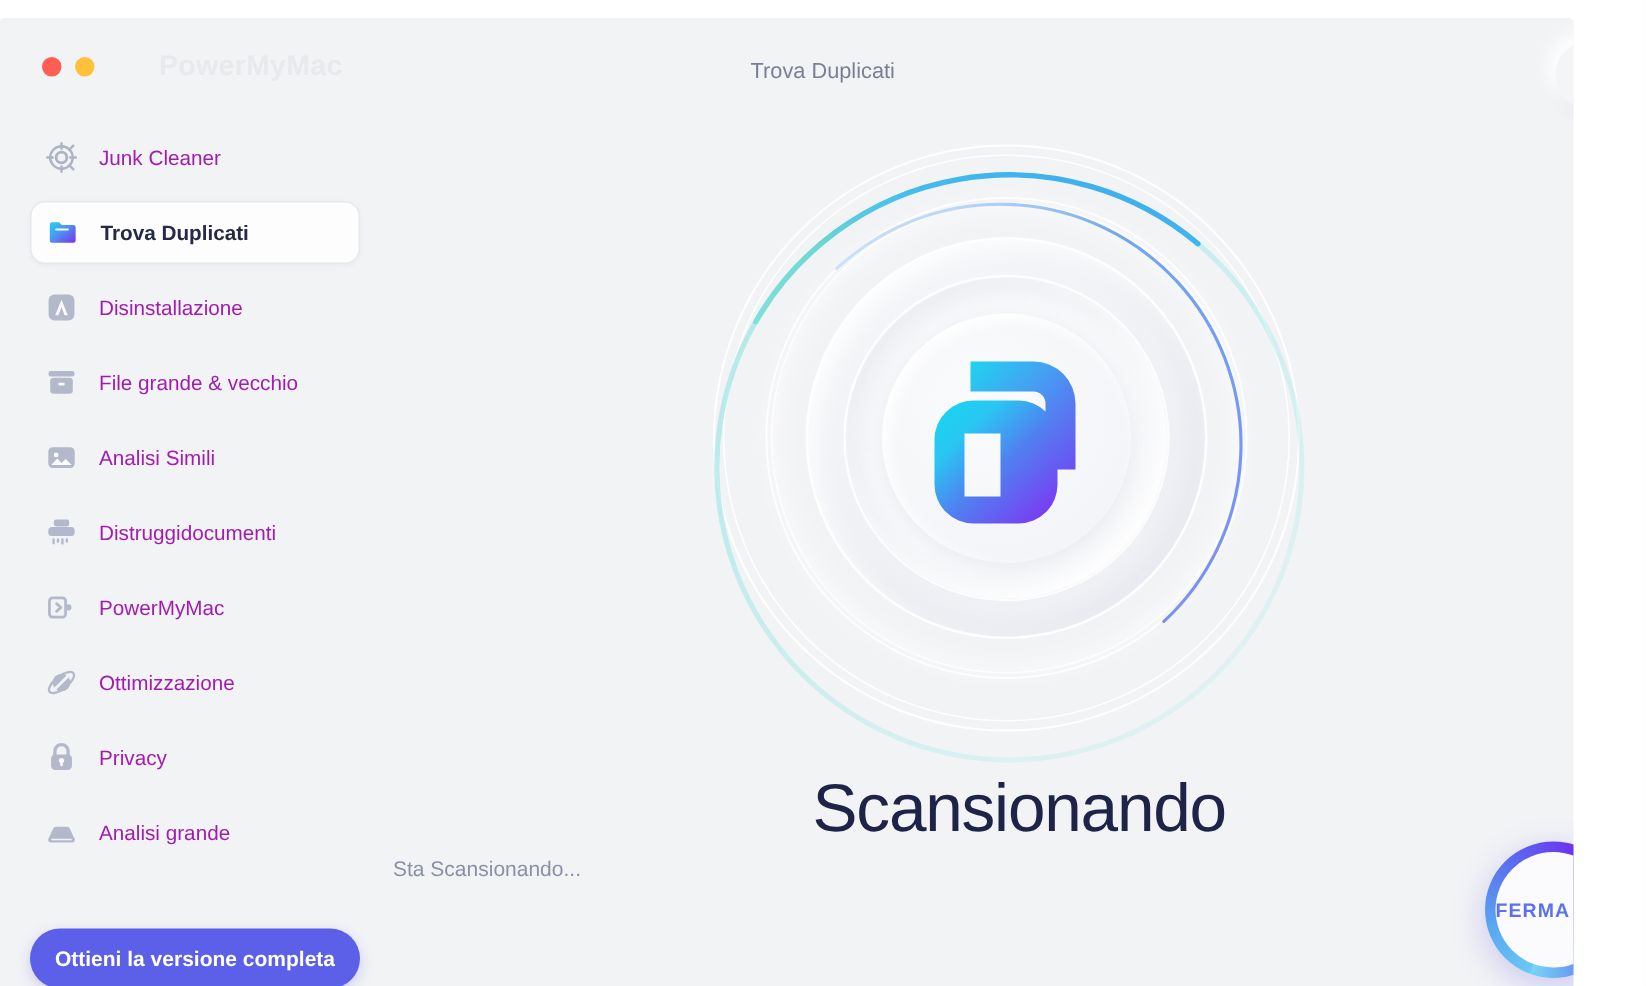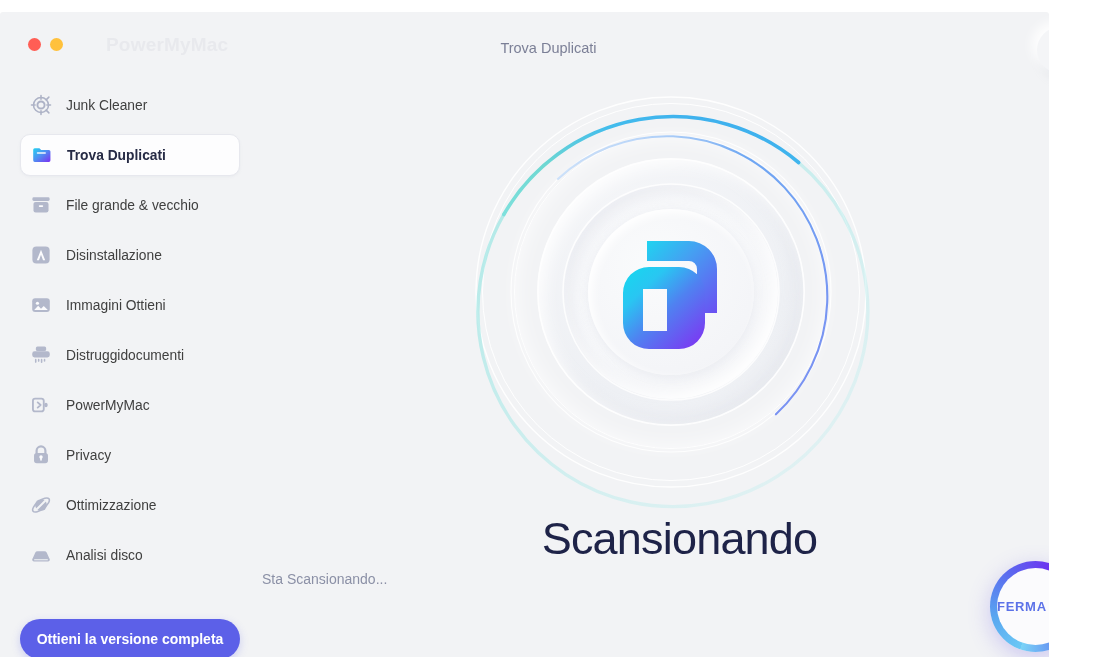--- a/index.html
+++ b/index.html
@@ -110,21 +110,21 @@
     box-sizing: border-box;
   }
   .nav-item .ico {
     width: 22px; height: 22px;
     margin-right: 14px;
     flex: 0 0 22px;
     display: block;
   }
   .nav-item .lbl {
     font-size: 13.8px;
-    color: #404040;
+    color: #a21caf;
     white-space: nowrap;
   }
   .nav-item.active {
     background: #fdfdfe;
     border: 1px solid #e7e8ee;
     box-shadow: 0 1px 3px rgba(160,165,185,.10);
   }
   .nav-item.active .lbl {
     color: #262b45;
     font-weight: 600;
@@ -315,42 +315,42 @@
             </linearGradient>
           </defs>
           <path d="M2.4 6.2a1.7 1.7 0 0 1 1.7-1.7h5.1l1.9 2.1h8.4a1.7 1.7 0 0 1 1.7 1.7v9.5a1.7 1.7 0 0 1-1.7 1.7H4.1a1.7 1.7 0 0 1-1.7-1.7z" fill="url(#gfold)"></path>
           <rect x="6.3" y="9.1" width="10" height="1.5" rx=".75" fill="#ffffff" opacity=".92"></rect>
         </svg>
         <span class="lbl">Trova Duplicati</span>
       </div>
 
       <div class="nav-item">
         <svg class="ico" viewBox="0 0 24 24">
+          <rect x="2.6" y="2.6" width="18.8" height="18.8" rx="4.4" fill="#b3b8cb"></rect>
+          <path d="M12 6.4l4.6 11.2h-2.4L12 11.6 9.8 17.6H7.4z" fill="#fbfbfd"></path>
+        </svg>
+        <span class="lbl">Disinstallazione</span>
+      </div>
+
+      <div class="nav-item">
+        <svg class="ico" viewBox="0 0 24 24">
           <rect x="2.6" y="3.6" width="18.8" height="4" rx="1.5" fill="#b3b8cb"></rect>
           <rect x="3.8" y="8.6" width="16.4" height="11.6" rx="2.4" fill="#b3b8cb"></rect>
           <rect x="9.6" y="12.2" width="4.8" height="1.9" rx=".95" fill="#fbfbfd"></rect>
         </svg>
         <span class="lbl">File grande &amp; vecchio</span>
       </div>
 
       <div class="nav-item">
         <svg class="ico" viewBox="0 0 24 24">
-          <rect x="2.6" y="2.6" width="18.8" height="18.8" rx="4.4" fill="#b3b8cb"></rect>
-          <path d="M12 6.4l4.6 11.2h-2.4L12 11.6 9.8 17.6H7.4z" fill="#fbfbfd"></path>
-        </svg>
-        <span class="lbl">Disinstallazione</span>
-      </div>
-
-      <div class="nav-item">
-        <svg class="ico" viewBox="0 0 24 24">
           <rect x="2.4" y="4.6" width="19.2" height="15" rx="3.2" fill="#b3b8cb"></rect>
           <circle cx="8.1" cy="10.1" r="1.75" fill="#fbfbfd"></circle>
           <path d="M4.6 17.4l4.3-4.6 3.1 3.2 3-3 4.4 4.4z" fill="#fbfbfd"></path>
         </svg>
-        <span class="lbl">Immagini Ottieni</span>
+        <span class="lbl">Analisi Simili</span>
       </div>
 
       <div class="nav-item">
         <svg class="ico" viewBox="0 0 24 24">
           <rect x="6.4" y="2.6" width="11.2" height="5" rx="1.7" fill="#b3b8cb"></rect>
           <rect x="2.4" y="8" width="19.2" height="6.6" rx="2.6" fill="#b3b8cb"></rect>
           <g fill="#b3b8cb">
             <rect x="5.4" y="16.2" width="1.7" height="4.4" rx=".85"></rect>
             <rect x="8.6" y="16.2" width="1.7" height="3.3" rx=".85"></rect>
             <rect x="11.8" y="16.2" width="1.7" height="4.6" rx=".85"></rect>
@@ -364,44 +364,44 @@
         <svg class="ico" viewBox="0 0 24 24">
           <path d="M3.2 7.4a2.4 2.4 0 0 1 2.4-2.4h7a2.4 2.4 0 0 1 2.4 2.4v9.2a2.4 2.4 0 0 1-2.4 2.4h-7a2.4 2.4 0 0 1-2.4-2.4z" fill="none" stroke="#b3b8cb" stroke-width="2"></path>
           <path d="M8.4 9.2l3.2 2.8-3.2 2.8" fill="none" stroke="#b3b8cb" stroke-width="2" stroke-linecap="round" stroke-linejoin="round"></path>
           <rect x="15.6" y="9.6" width="3.6" height="4.8" rx="1.8" fill="#b3b8cb"></rect>
         </svg>
         <span class="lbl">PowerMyMac</span>
       </div>
 
       <div class="nav-item">
         <svg class="ico" viewBox="0 0 24 24">
+          <circle cx="12" cy="12" r="6.4" fill="#b3b8cb"></circle>
+          <ellipse cx="12" cy="12" rx="11" ry="4.6" transform="rotate(-38 12 12)" fill="none" stroke="#b3b8cb" stroke-width="1.7"></ellipse>
+          <path d="M7.6 16.4L16.4 7.6" stroke="#f2f3f5" stroke-width="2.1" stroke-linecap="round"></path>
+        </svg>
+        <span class="lbl">Ottimizzazione</span>
+      </div>
+
+      <div class="nav-item">
+        <svg class="ico" viewBox="0 0 24 24">
           <path d="M7.2 10V7.4a4.8 4.8 0 0 1 9.6 0V10" fill="none" stroke="#b3b8cb" stroke-width="2.4" stroke-linecap="round"></path>
           <rect x="4.4" y="9.8" width="15.2" height="11.2" rx="3" fill="#b3b8cb"></rect>
           <circle cx="12" cy="14.2" r="1.9" fill="#fbfbfd"></circle>
           <rect x="11.1" y="14.8" width="1.8" height="3.6" rx=".9" fill="#fbfbfd"></rect>
         </svg>
         <span class="lbl">Privacy</span>
       </div>
 
       <div class="nav-item">
         <svg class="ico" viewBox="0 0 24 24">
-          <circle cx="12" cy="12" r="6.4" fill="#b3b8cb"></circle>
-          <ellipse cx="12" cy="12" rx="11" ry="4.6" transform="rotate(-38 12 12)" fill="none" stroke="#b3b8cb" stroke-width="1.7"></ellipse>
-          <path d="M7.6 16.4L16.4 7.6" stroke="#f2f3f5" stroke-width="2.1" stroke-linecap="round"></path>
-        </svg>
-        <span class="lbl">Ottimizzazione</span>
-      </div>
-
-      <div class="nav-item">
-        <svg class="ico" viewBox="0 0 24 24">
           <path d="M3 15.6l2.8-6.2A2.6 2.6 0 0 1 8.2 7.8h7.6a2.6 2.6 0 0 1 2.4 1.6l2.8 6.2z" fill="#b3b8cb"></path>
           <rect x="2.4" y="15" width="19.2" height="4.2" rx="1.9" fill="#b3b8cb"></rect>
           <rect x="4.4" y="16.5" width="15.2" height="1.2" rx=".6" fill="#f2f3f5"></rect>
         </svg>
-        <span class="lbl">Analisi disco</span>
+        <span class="lbl">Analisi grande</span>
       </div>
 
     </nav>
 
     <button class="cta">Ottieni la versione completa</button>
   </div>
 
   <div class="main">
 
     <div class="scan-stage">

